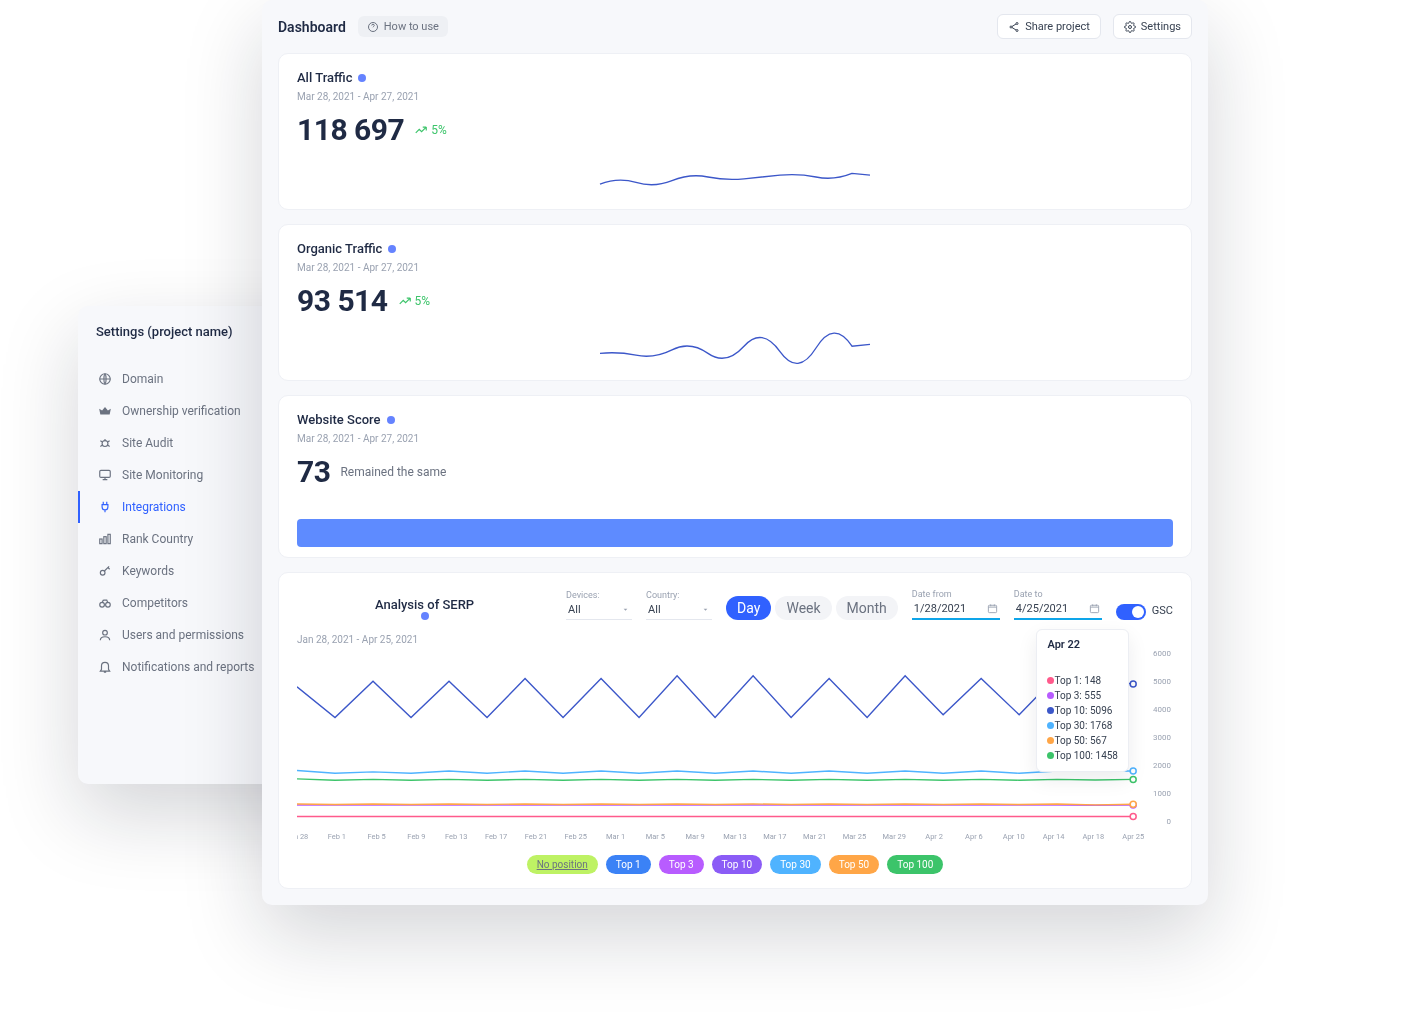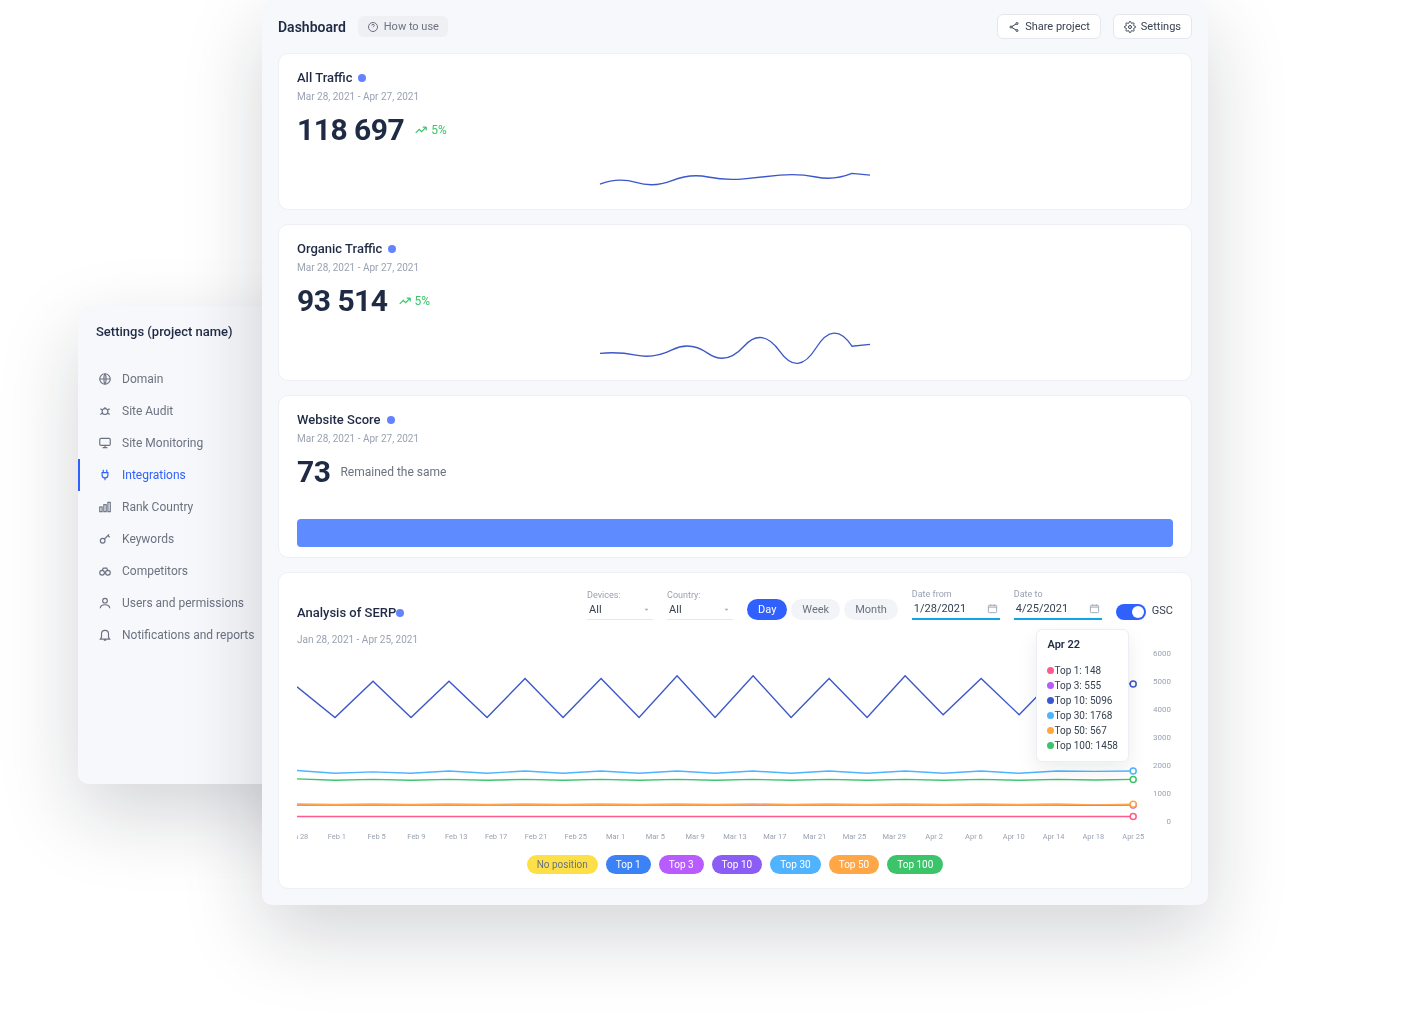--- a/index.html
+++ b/index.html
@@ -32,38 +32,38 @@
 .metric-value{font-size:30px;font-weight:700;color:#1f2a44;letter-spacing:-0.5px;}
 .delta{display:flex;align-items:center;gap:3px;color:#3cc46a;font-size:12px;}
 .delta svg{width:14px;height:14px}
 .score-sub{font-size:12px;color:#6b7280;}
 .spark{height:36px;width:100%;margin-top:12px;}
 .score-bar{height:28px;width:100%;background:#5e8bff;border-radius:4px;margin-top:30px;}
 
 .serp-card{background:#fff;border-radius:10px;border:1px solid #eef0f5;padding:16px 18px 14px;position:relative;}
 .serp-controls{display:flex;align-items:flex-end;gap:14px;}
 .serp-left{flex:1;}
-.serp-title{font-size:13px;color:#1f2a44;font-weight:500;display:flex;align-items:center;gap:0;}
+.serp-title{font-size:13px;color:#1f2a44;font-weight:500;display:flex;align-items:center;gap:0;flex-direction:column;}
 .ctrl{display:flex;flex-direction:column;gap:0;}
 .ctrl-label{font-size:9px;color:#9aa2b1;}
 .sel{display:flex;align-items:center;justify-content:space-between;min-width:66px;border-bottom:1px solid #e4e7ee;padding:3px 2px;font-size:11px;color:#374151;cursor:pointer;gap:14px;}
 .sel svg{width:9px;height:9px;color:#9aa2b1}
 .range-pills{display:flex;gap:4px;}
-.rp{border:none;border-radius:14px;padding:4px 11px;font-size:11px;color:#6b7280;background:#f3f4f7;cursor:pointer;}
+.rp{border:none;border-radius:14px;padding:4px 11px;font-size:14px;color:#6b7280;background:#f3f4f7;cursor:pointer;}
 .rp.active{background:#3061ff;color:#fff;}
 .date-in{display:flex;align-items:center;gap:6px;border-bottom:2px solid #0ea5e9;padding:3px 2px;font-size:11px;color:#374151;min-width:88px;justify-content:space-between;}
 .date-in svg{width:11px;height:11px;color:#9aa2b1}
 .toggle{width:30px;height:16px;border-radius:10px;background:#3061ff;position:relative;cursor:pointer;}
 .toggle::after{content:'';position:absolute;right:2px;top:2px;width:12px;height:12px;border-radius:50%;background:#fff;}
 .gsc{font-size:11px;color:#374151;}
 .serp-sub{font-size:10px;color:#9aa2b1;margin-top:14px;}
 .serp-chart{height:200px;width:100%;position:relative;}
 .serp-chart svg{width:100%;height:100%;}
 .tooltip{position:absolute;right:44px;top:-16px;background:#fff;border:1px solid #eceef3;border-radius:6px;padding:8px 10px;box-shadow:0 8px 20px rgba(16,24,40,0.08);font-size:10px;}
-.tt-title{font-weight:600;color:#1f2a44;margin-bottom:12px;font-size:11px;}
+.tt-title{font-weight:600;color:#1f2a44;margin-bottom:22px;font-size:11px;}
 .tt-row{display:flex;align-items:center;gap:0;color:#374151;padding:2px 0;}
 .tt-dot{width:7px;height:7px;border-radius:50%;}
 .legend{display:flex;gap:8px;justify-content:center;margin-top:10px;}
 .lg{border:none;border-radius:12px;padding:4px 10px;font-size:10px;color:#fff;cursor:pointer;}
 
 
 .settings-card{
   position:absolute; top:306px; left:78px; width:922px; height:478px;
   background:#f7f8fb;border-radius:10px;box-shadow:0 30px 80px rgba(16,24,40,0.18);
   padding:18px 0 0; z-index:-1;
@@ -103,20 +103,26 @@
 <div class="settings-card">
   <div class="settings-title">Settings (project name)</div>
   <div class="settings-body">
     <div class="nav">
       <div class="nav-item">
           <svg viewBox="0 0 24 24" fill="none" stroke="currentColor" stroke-width="2">
             <circle cx="12" cy="12" r="9"></circle>
             <path d="M3 12h18M12 3c2.5 3 2.5 15 0 18M12 3c-2.5 3-2.5 15 0 18"></path>
           </svg>
           <span>Domain</span>
+        </div>
+      <div class="nav-item">
+          <svg viewBox="0 0 24 24" fill="currentColor">
+            <path d="M4 18h16l2-10-5 3-5-6-5 6-5-3 2 10z"></path>
+          </svg>
+          <span>Ownership verification</span>
         </div>
       <div class="nav-item">
           <svg viewBox="0 0 24 24" fill="none" stroke="currentColor" stroke-width="2">
             <circle cx="12" cy="13" r="5"></circle>
             <path d="M12 8V5M7 10l-3-2M17 10l3-2M7 16l-3 2M17 16l3 2"></path>
           </svg>
           <span>Site Audit</span>
         </div>
       <div class="nav-item">
           <svg viewBox="0 0 24 24" fill="none" stroke="currentColor" stroke-width="2">
@@ -433,21 +439,21 @@
             <text x="878" y="67" text-anchor="end" font-size="8" fill="#9aa2b1">4000</text>
             <text x="878" y="95" text-anchor="end" font-size="8" fill="#9aa2b1">3000</text>
             <text x="878" y="123" text-anchor="end" font-size="8" fill="#9aa2b1">2000</text>
             <text x="878" y="151" text-anchor="end" font-size="8" fill="#9aa2b1">1000</text>
             <text x="878" y="179" text-anchor="end" font-size="8" fill="#9aa2b1">0</text>
           </g>
       </svg>
     </div>
 
     <div class="legend" id="legend">
-        <button class="lg" style="background: #fde047; color: rgb(107, 114, 128);">No position</button>
+        <button class="lg" style="background: #bef264; color: rgb(107, 114, 128); text-decoration: underline;">No position</button>
         <button class="lg" style="background: #3b82f6; color: rgb(255, 255, 255);">Top 1</button>
         <button class="lg" style="background: rgb(184, 92, 255); color: rgb(255, 255, 255);">Top 3</button>
         <button class="lg" style="background: #8b5cf6; color: rgb(255, 255, 255);">Top 10</button>
         <button class="lg" style="background: rgb(79, 179, 255); color: rgb(255, 255, 255);">Top 30</button>
         <button class="lg" style="background: rgb(255, 166, 71); color: rgb(255, 255, 255);">Top 50</button>
         <button class="lg" style="background: rgb(60, 196, 106); color: rgb(255, 255, 255);">Top 100</button>
       </div>
   </div>
 </div>
 

